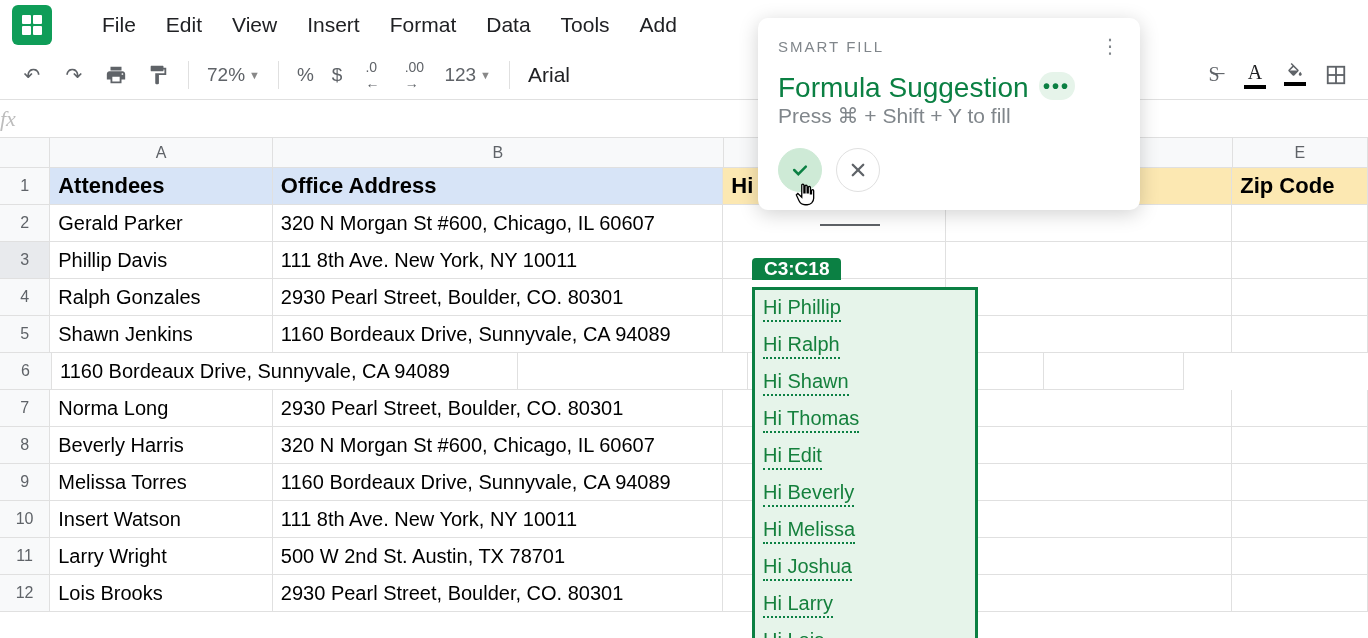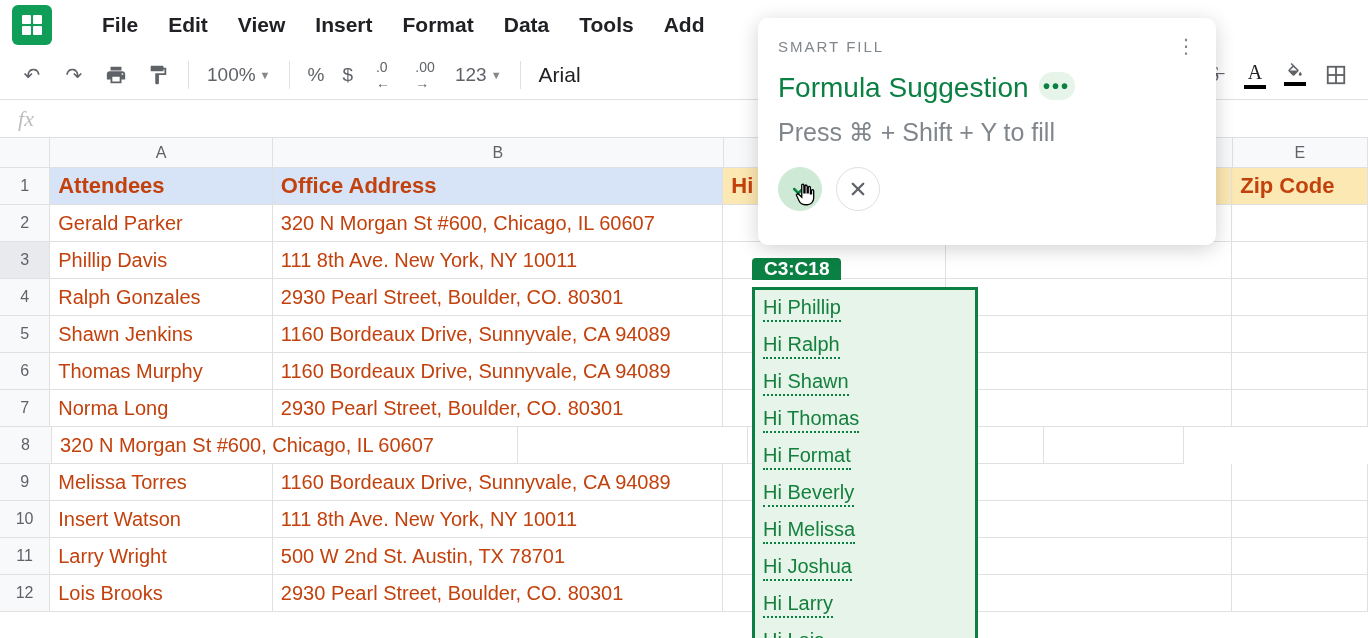--- a/index.html
+++ b/index.html
@@ -1,62 +1,62 @@
 <!DOCTYPE html>
 <html><head>
 <meta charset="utf-8">
 <style>
 * { box-sizing: border-box; margin: 0; padding: 0; }
 body { font-family: Arial, sans-serif; font-size: 14px; color: #202124; background: #fff; overflow: hidden; width: 1368px; height: 638px; position: relative; }
 
-.top-bar { display: flex; align-items: center; height: 50px; padding: 0 12px; font-weight: bold; }
+.top-bar { display: flex; align-items: center; height: 50px; padding: 0 12px; }
 .logo { width: 40px; height: 40px; background: #0f9d58; border-radius: 6px; display: flex; align-items: center; justify-content: center; margin-right: 50px; }
 .logo-grid { width: 20px; height: 20px; display: grid; grid-template-columns: repeat(2, 1fr); grid-template-rows: repeat(2, 1fr); gap: 2px; }
 .logo-grid div { background: #fff; border-radius: 1px; }
 .menu { display: flex; gap: 30px; font-size: 21px; color: #202124; }
 .menu span { cursor: pointer; }
 
 .toolbar { display: flex; align-items: center; height: 50px; padding: 0 20px; gap: 18px; border-bottom: 1px solid #e0e0e0; }
 .tb-icon { width: 24px; height: 24px; display: flex; align-items: center; justify-content: center; color: #5f6368; cursor: pointer; font-size: 20px; }
 .tb-sep { width: 1px; height: 28px; background: #e0e0e0; }
 .tb-text { color: #5f6368; font-size: 19px; display: flex; align-items: center; gap: 4px; cursor: pointer; }
 .tb-dropdown-caret { font-size: 11px; color: #888; }
 .tb-font { color: #202124; font-size: 21px; }
 .tb-color-btn { display: flex; flex-direction: column; align-items: center; cursor: pointer; gap: 1px; }
 .tb-color-bar { width: 22px; height: 4px; background: #000; }
 
 .fx-bar { display: flex; align-items: center; height: 38px; border-bottom: 1px solid #e0e0e0; }
-.fx-label { width: 52px; text-align: center; font-style: italic; font-size: 22px; color: #bdbdbd; font-family: 'Times New Roman', serif; }
+.fx-label { width: 52px; text-align: left; font-style: italic; font-size: 22px; color: #bdbdbd; font-family: 'Times New Roman', serif; }
 .fx-input { flex: 1; height: 100%; border: none; outline: none; font-size: 18px; padding: 0 6px; }
 
 .sheet { display: flex; flex-direction: column; position: relative; }
 .col-headers { display: flex; height: 30px; }
 .corner { width: 52px; background: #f8f9fa; border-right: 1px solid #e0e0e0; border-bottom: 1px solid #e0e0e0; }
 .col-h { background: #f8f9fa; border-right: 1px solid #e0e0e0; border-bottom: 1px solid #e0e0e0; display: flex; align-items: center; justify-content: center; font-size: 16px; color: #5f6368; }
 .col-A { width: 230px; } .col-B { width: 466px; } .col-C { width: 230px; } .col-D { width: 296px; } .col-E { width: 140px; }
 
 .row { display: flex; height: 37px; }
 .row-h { width: 52px; background: #f8f9fa; border-right: 1px solid #e0e0e0; border-bottom: 1px solid #e0e0e0; display: flex; align-items: center; justify-content: center; font-size: 16px; color: #5f6368; }
 .row-h.sel { background: #e8eaed; }
-.cell { border-right: 1px solid #e0e0e0; border-bottom: 1px solid #e0e0e0; padding: 12px 8px; display: flex; align-items: center; font-size: 20px; color: #c2410c; overflow: hidden; white-space: nowrap; }
+.cell { border-right: 1px solid #e0e0e0; border-bottom: 1px solid #e0e0e0; padding: 12px 8px; display: flex; align-items: center; font-size: 20px; color: #000000; overflow: hidden; white-space: nowrap; }
 .hdr-row .cell { background: #d7e4f7; font-weight: bold; font-size: 22px; }
 .hdr-row .cell.c3, .hdr-row .cell.c4, .hdr-row .cell.c5 { background: #fce8b2; }
 .range-tab { position: absolute; top: 258px; left: 752px; background: #0b8043; color: #fff; font-size: 19px; font-weight: bold; padding: 0 12px; border-radius: 4px 4px 0 0; z-index: 5; }
 .suggest-box { position: absolute; top: 287px; left: 752px; width: 226px; border: 3px solid #0b8043; background: #e6f4ea; z-index: 4; }
 .suggest-cell { height: 37px; padding: 0 8px; display: flex; align-items: center; font-size: 20px; color: #15803d; }
 .suggest-cell span { border-bottom: 2px dotted #0b8043; padding-bottom: 1px; }
 
-.smartfill-card { position: absolute; top: 18px; left: 758px; width: 458px; background: #fff; border-radius: 10px; box-shadow: 0 4px 20px rgba(0,0,0,0.18); padding: 16px 20px 34px 20px; z-index: 10; }
+.smartfill-card { position: absolute; top: 18px; left: 758px; width: 382px; background: #fff; border-radius: 10px; box-shadow: 0 4px 20px rgba(0,0,0,0.18); padding: 16px 20px 18px 20px; z-index: 10; }
 .sf-header { display: flex; justify-content: space-between; align-items: center; }
 .sf-label { color: #80868b; font-size: 15px; letter-spacing: 2px; font-weight: 500; }
 .sf-menu-icon { color: #80868b; font-size: 20px; cursor: pointer; }
 .sf-title-row { display: flex; gap: 10px; margin-top: 14px; }
 .sf-title { color: #0b8043; font-size: 28px; }
 .sf-more { width: 36px; height: 28px; border-radius: 14px; background: #e6f4ea; display: flex; align-items: center; justify-content: center; color: #0b8043; letter-spacing: 2px; font-size: 20px; font-weight: bold; }
-.sf-hint { color: #80868b; font-size: 25px; margin-top: 14px; }
+.sf-hint { color: #80868b; font-size: 21px; margin-top: 0; }
 .sf-actions { display: flex; gap: 14px; margin-top: 20px; }
 .sf-btn { width: 44px; height: 44px; border-radius: 50%; border: 1px solid #e0e0e0; display: flex; align-items: center; justify-content: center; font-size: 22px; cursor: pointer; }
 .sf-accept { background: #ceead6; border-color: #ceead6; color: #0b8043; position: relative; }
 .sf-dismiss { color: #5f6368; }
 .cursor-hand { position: absolute; font-size: 20px; z-index: 11; pointer-events: none; }
 .card-pointer { position: absolute; top: 224px; left: 820px; width: 60px; height: 2px; background: #5f6368; z-index: 9; }
 </style>
 </head>
 <body>
 
@@ -89,21 +89,21 @@
         <path d="M19 8H5c-1.66 0-3 1.34-3 3v6h4v4h12v-4h4v-6c0-1.66-1.34-3-3-3zm-3 11H8v-5h8v5zm3-7c-.55 0-1-.45-1-1s.45-1 1-1 1 .45 1 1-.45 1-1 1zm-1-9H6v4h12V3z"></path>
       </svg>
   </div>
   <div class="tb-icon">
     <svg width="22" height="22" viewBox="0 0 24 24" fill="#5f6368">
         <path d="M18 4V3c0-.55-.45-1-1-1H5c-.55 0-1 .45-1 1v4c0 .55.45 1 1 1h12c.55 0 1-.45 1-1V6h1v4H9v11c0 .55.45 1 1 1h2c.55 0 1-.45 1-1v-9h8V4h-3z"></path>
       </svg>
   </div>
   <div class="tb-sep"></div>
   <div class="tb-text">
-      <span>100%</span>
+      <span>72%</span>
       <span class="tb-dropdown-caret">▼</span>
     </div>
   <div class="tb-sep"></div>
   <div class="tb-text">%</div>
   <div class="tb-text">$</div>
   <div class="tb-icon">
       <span style="font-size:14px;">.0<br>←</span>
     </div>
   <div class="tb-icon">
       <span style="font-size:14px;">.00<br>→</span>
@@ -186,36 +186,36 @@
   <div class="row">
     <div class="row-h">5</div>
     <div class="cell col-A">Shawn Jenkins</div>
     <div class="cell col-B">1160 Bordeaux Drive, Sunnyvale, CA 94089</div>
     <div class="cell col-C"></div>
     <div class="cell col-D"></div>
     <div class="cell col-E"></div>
   </div>
   <div class="row">
     <div class="row-h">6</div>
-    <div class="cell col-A">Thomas Murphy</div>
     <div class="cell col-B">1160 Bordeaux Drive, Sunnyvale, CA 94089</div>
     <div class="cell col-C"></div>
     <div class="cell col-D"></div>
     <div class="cell col-E"></div>
   </div>
   <div class="row">
     <div class="row-h">7</div>
     <div class="cell col-A">Norma Long</div>
     <div class="cell col-B">2930 Pearl Street, Boulder, CO. 80301</div>
     <div class="cell col-C"></div>
     <div class="cell col-D"></div>
     <div class="cell col-E"></div>
   </div>
   <div class="row">
     <div class="row-h">8</div>
+    <div class="cell col-A">Beverly Harris</div>
     <div class="cell col-B">320 N Morgan St #600, Chicago, IL 60607</div>
     <div class="cell col-C"></div>
     <div class="cell col-D"></div>
     <div class="cell col-E"></div>
   </div>
   <div class="row">
     <div class="row-h">9</div>
     <div class="cell col-A">Melissa Torres</div>
     <div class="cell col-B">1160 Bordeaux Drive, Sunnyvale, CA 94089</div>
     <div class="cell col-C"></div>
@@ -257,21 +257,21 @@
   <div class="suggest-cell">
       <span>Hi Ralph</span>
     </div>
   <div class="suggest-cell">
       <span>Hi Shawn</span>
     </div>
   <div class="suggest-cell">
       <span>Hi Thomas</span>
     </div>
   <div class="suggest-cell">
-      <span>Hi Format</span>
+      <span>Hi Edit</span>
     </div>
   <div class="suggest-cell">
       <span>Hi Beverly</span>
     </div>
   <div class="suggest-cell">
       <span>Hi Melissa</span>
     </div>
   <div class="suggest-cell">
       <span>Hi Joshua</span>
     </div>

